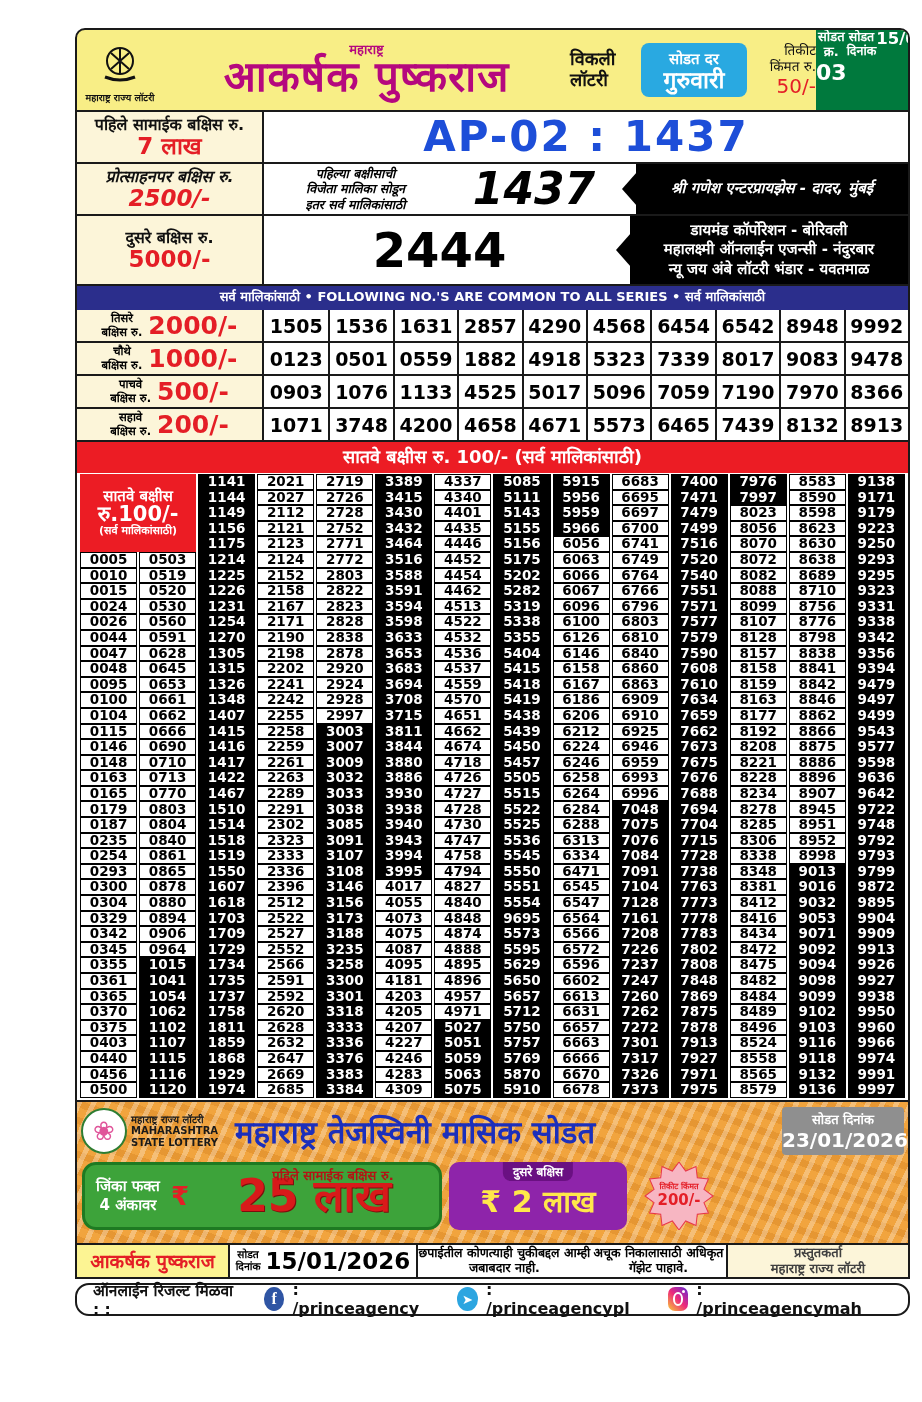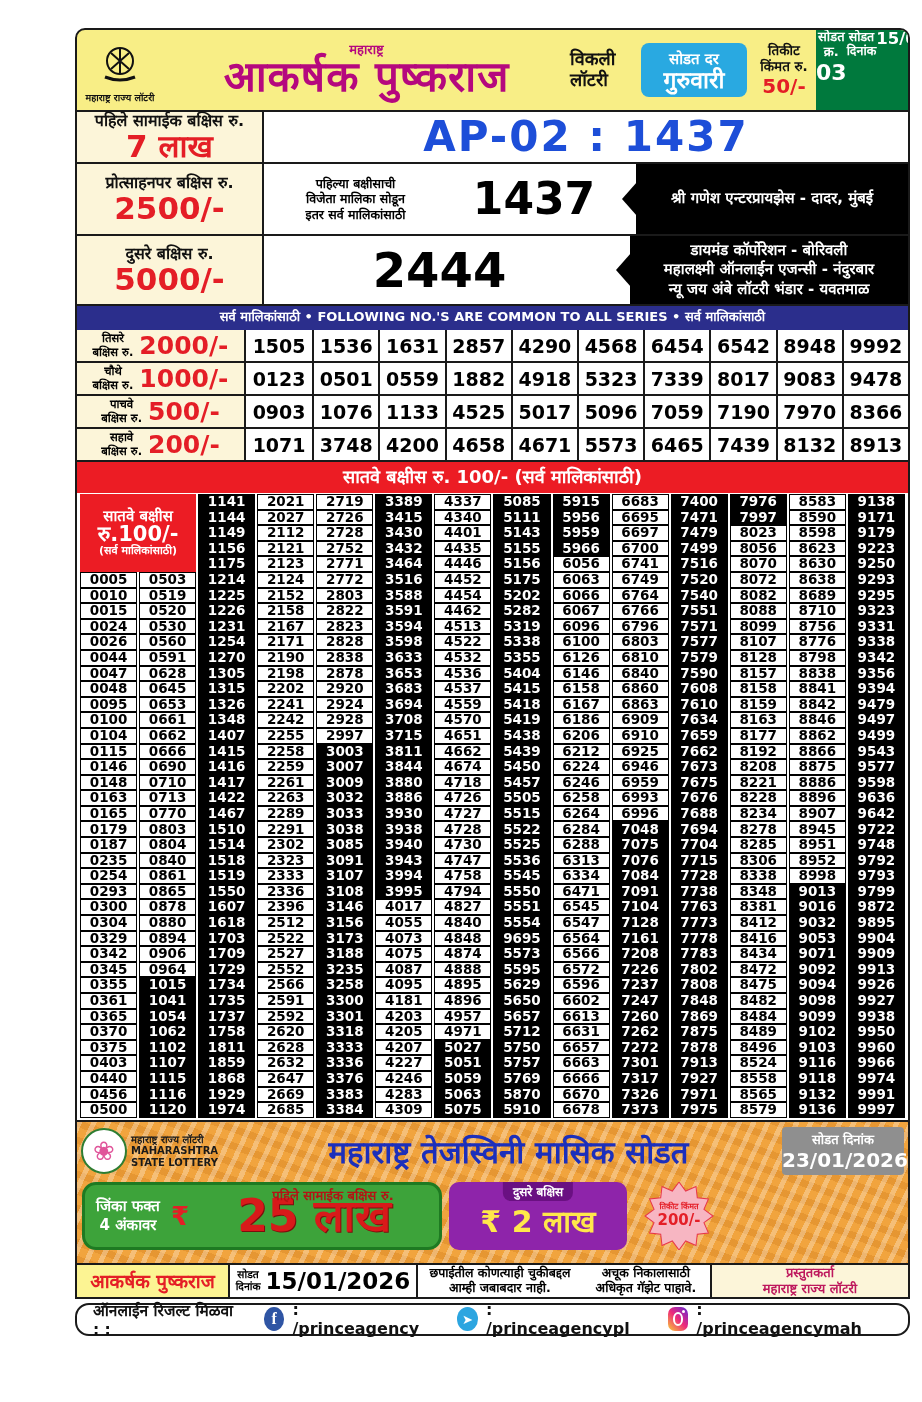--- a/index.html
+++ b/index.html
@@ -13,58 +13,58 @@
   .logo-block { width: 86px; text-align: center; padding-top: 4px; }
   .logo-caption { font-size: 9.5px; font-weight: bold; color: #111; }
   .title-block { flex: 1; text-align: center; line-height: 1; }
   .state-label { font-size: 13px; font-weight: bold; color: #b5087e; }
   .main-title { font-size: 42px; font-weight: bold; color: #b5087e; letter-spacing: 1px; }
   .weekly { width: 66px; font-size: 18px; font-weight: bold; color: #111; line-height: 1.15; text-align: left; }
   .bluebox { width: 106px; background: #29a9e1; border-radius: 8px; color: #fff;
     text-align: center; padding: 5px 0; margin: 0 5px; }
   .bluebox .l1 { font-size: 15px; font-weight: bold; }
   .bluebox .l2 { font-size: 23px; font-weight: bold; line-height: 1.05; }
-  .ticketcol { width: 64px; text-align: center; font-weight: bold; font-size: 13.5px; line-height: 1.2; color: #111; }
+  .ticketcol { width: 64px; text-align: right; font-weight: normal; font-size: 13.5px; line-height: 1.2; color: #111; }
   .ticketcol .price { color: #e41e26; font-size: 20px; }
   .greenbox { width: 92px; align-self: stretch; background: #00793d; color: #fff;
     text-align: center; display: flex; flex-direction: row; justify-content: flex-start; line-height: 1.15; }
   .greenbox .no-line { font-size: 13px; font-weight: bold; }
   .greenbox .no-big { font-size: 22px; font-weight: bold; }
   .greenbox .lbl { font-size: 12.5px; font-weight: bold; }
   .greenbox .date { font-size: 16.5px; font-weight: bold; }
 
   
   .band { display: flex; border: 2px solid #1a1a1a; border-top: 0; background: #fff; }
   .label-col { width: 187px; background: #fcf5d9; border-right: 2px solid #1a1a1a;
     text-align: center; display: flex; flex-direction: column; justify-content: center; }
   .label-col .t { font-size: 16px; font-weight: bold; color: #111; line-height: 1.15; }
-  .label-col .amt { font-size: 31px; font-weight: bold; color: #e41e26; line-height: 1.05; }
+  .label-col .amt { font-size: 23px; font-weight: bold; color: #e41e26; line-height: 1.05; }
   .row-first { height: 52px; }
   .bignum { flex: 1; display: flex; align-items: center; justify-content: center;
     font-size: 42px; font-weight: bold; color: #1d4ed8; letter-spacing: 2px; line-height: 1; }
-  .row-cons { height: 72px; }
+  .row-cons { height: 52px; font-style: italic; }
   .note-col { width: 183px; display: flex; flex-direction: column; justify-content: center;
     text-align: center; font-size: 12.5px; font-weight: bold; line-height: 1.25; }
   .num-mid { width: 174px; display: flex; align-items: center; justify-content: center;
     font-size: 44px; font-weight: bold; line-height: 1; }
   .blackbox { flex: 1; background: #000; color: #fff; font-weight: bold; position: relative;
     margin-left: 15px; display: flex; flex-direction: column; justify-content: center;
     text-align: center; padding: 2px 4px; }
   .blackbox::before { content: ""; position: absolute; left: -14px; top: 50%;
     transform: translateY(-50%); width: 0; height: 0;
     border-right: 15px solid #000; border-top: 17px solid transparent; border-bottom: 17px solid transparent; }
   .blackbox .s1 { font-size: 15px; line-height: 1.3; }
   .row-second { height: 70px; }
   .row-second .num-mid { width: 351px; font-size: 48px; }
 
   .bluebar { height: 24px; background: #2b2e8c; color: #fff; font-size: 13px; font-weight: bold;
     text-align: center; line-height: 21px; border-left: 2px solid #1a1a1a; border-right: 2px solid #1a1a1a; }
 
   .prize-row { display: flex; height: 33px; border: 2px solid #1a1a1a; border-top: 0; background: #fff; }
-  .prize-row .plabel-col { width: 169px; background: #fcf5d9; border-right: 2px solid #1a1a1a;
+  .prize-row .plabel-col { width: 187px; background: #fcf5d9; border-right: 2px solid #1a1a1a;
     display: flex; align-items: center; justify-content: center; gap: 6px; }
   .plabel { font-size: 11.5px; font-weight: bold; line-height: 1.15; text-align: center; }
   .pamount { font-size: 25px; font-weight: bold; color: #e41e26; line-height: 1; }
   .pnums { flex: 1; display: grid; grid-template-columns: repeat(10, 1fr); }
   .pnum { border-left: 2px solid #1a1a1a; display: flex; align-items: center; justify-content: center;
     font-size: 19px; font-weight: bold; color: #000; }
   .pnums .pnum:first-child { border-left: 0; }
 
   .redbar { height: 31px; background: #ec1c24; color: #fff; font-weight: bold; font-size: 18px;
     text-align: center; line-height: 29px; border-left: 2px solid #1a1a1a; border-right: 2px solid #1a1a1a; }
@@ -83,21 +83,21 @@
 
   
   .banner { height: 143px; border: 2px solid #1a1a1a; border-top: 0; position: relative; overflow: hidden;
     background: #f1a43e;
     background-image: repeating-linear-gradient(115deg, rgba(255,255,255,.30) 0 5px, rgba(255,255,255,0) 5px 13px),
       repeating-linear-gradient(20deg, rgba(196,110,16,.25) 0 7px, rgba(0,0,0,0) 7px 16px); }
   .banner-top { display: flex; align-items: center; height: 58px; padding: 2px 4px; }
   .promo-logo { width: 46px; height: 46px; border-radius: 50%; background: #fff; border: 2px solid #2e7d32;
     display: flex; align-items: center; justify-content: center; font-size: 26px; color: #e0559a; }
   .promo-caption { width: 108px; font-size: 10px; font-weight: bold; color: #1a1a1a; line-height: 1.15; padding-left: 4px; }
-  .promo-title { flex: 1; text-align: center; color: #1c2fbb; font-size: 31px; font-weight: bold; }
+  .promo-title { flex: 1; color: #1c2fbb; font-size: 31px; font-weight: bold; }
   .promo-datebox { width: 122px; background: #8f8f8f; color: #fff; text-align: center; font-weight: bold;
     border-radius: 4px; padding: 3px 0; }
   .promo-datebox .lbl { font-size: 13px; }
   .promo-datebox .dt { font-size: 20px; }
   .banner-bottom { display: flex; align-items: stretch; height: 76px; padding: 2px 5px 6px 5px; gap: 7px; }
   .green-promo { width: 360px; background: #3da33a; border: 3px solid #1e7a22; border-radius: 14px;
     display: flex; align-items: center; position: relative; }
   .win-label { width: 86px; text-align: center; font-weight: bold; font-size: 15px; color: #fff; line-height: 1.25; }
   .rupee-glyph { color: #e41e26; font-size: 26px; font-weight: bold; }
   .first-amt { flex: 1; text-align: center; color: #d81a1a; font-size: 44px; font-weight: bold; line-height: .9;
@@ -124,21 +124,21 @@
   
   .footer-row { display: flex; height: 34px; border: 2px solid #1a1a1a; border-top: 0; background: #fff; font-weight: bold; }
   .f-name { width: 153px; background: #fcf493; color: #e41e26; font-size: 19px;
     display: flex; align-items: center; justify-content: center; border-right: 2px solid #1a1a1a; }
   .f-date { width: 188px; display: flex; align-items: center; justify-content: center; gap: 5px;
     border-right: 2px solid #1a1a1a; }
   .f-date .small { font-size: 10.5px; line-height: 1.1; text-align: center; }
   .f-date .big { font-size: 23px; }
   .f-disclaimer { flex: 1; font-size: 12.5px; text-align: center; display: flex; flex-direction: row;
     justify-content: center; line-height: 1.2; border-right: 2px solid #1a1a1a; }
-  .f-presenter { width: 196px; background: #fcf5d9; color: #be185d; font-size: 13px; text-align: center;
+  .f-presenter { width: 180px; background: #fcf5d9; color: #404040; font-size: 13px; text-align: center;
     display: flex; flex-direction: column; justify-content: center; line-height: 1.2; }
 
   
   .social-bar { margin-top: 4px; height: 33px; border: 2px solid #1a1a1a; border-radius: 14px;
     display: flex; align-items: center; font-weight: bold; background: #fff; padding: 0 16px; gap: 8px; }
   .social-label { font-size: 15.5px; color: #111; margin-right: 22px; }
   .handle { font-size: 16px; color: #111; margin-right: 30px; }
   .icon-fb { width: 24px; height: 24px; border-radius: 50%; background: #2f55a4; color: #fff;
     display: flex; align-items: center; justify-content: center; font-size: 16px; font-weight: bold;
     font-family: "Liberation Serif", serif; }

